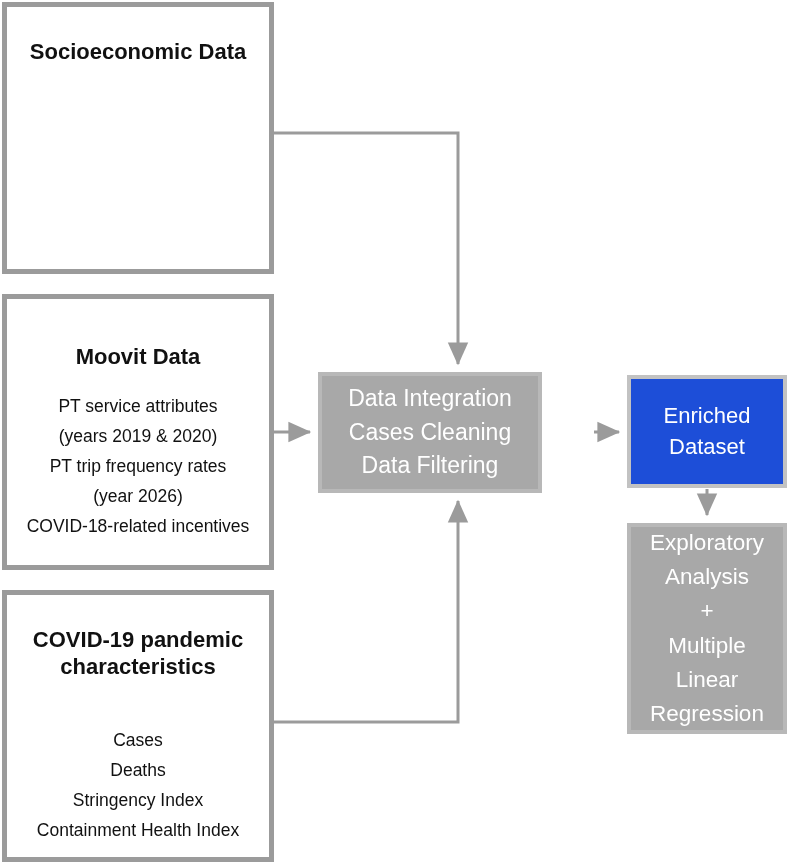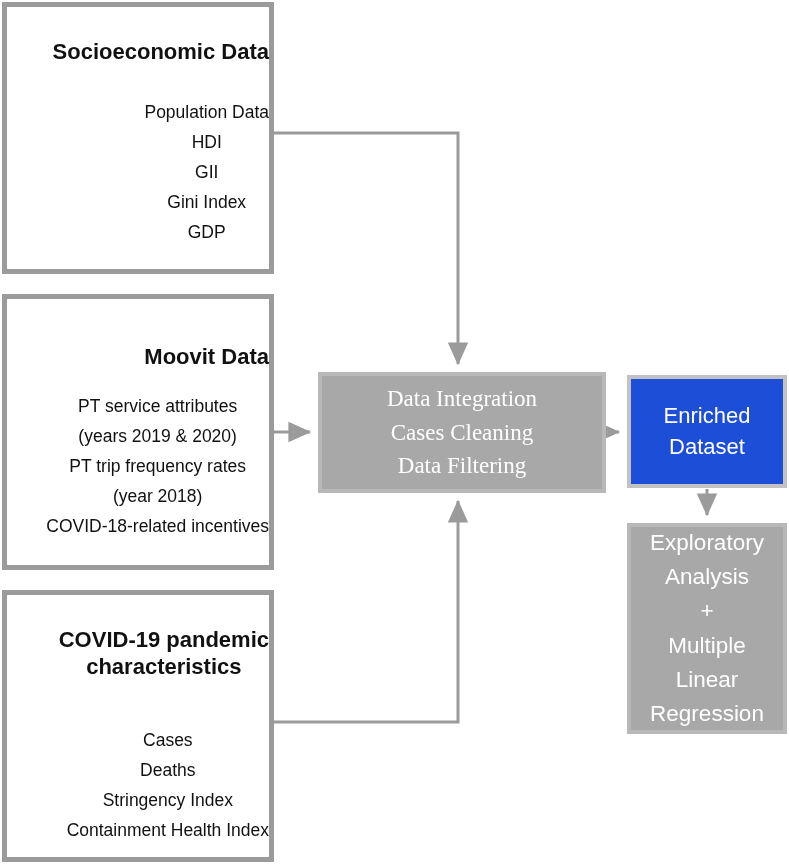--- a/index.html
+++ b/index.html
@@ -32,21 +32,20 @@
     display: flex;
     flex-direction: column;
     align-items: center;
     justify-content: flex-start;
     text-align: center;
   }
   
   .src {
     background: #ffffff;
     border: 5px solid #9b9b9b;
-    align-items: flex-end;
   }
   .src .title {
     font-weight: bold;
     font-size: 22px;
     color: #111111;
     line-height: 1.22;
   }
   .src .lines {
     font-size: 17.5px;
     color: #111111;
@@ -81,21 +80,21 @@
     font-size: 22px;
     line-height: 1.4;
     font-weight: 500;
     color: #ffffff;
   }
 
   
   #node-socio     { left: 2px;   top: 2px;   width: 272px; height: 272px; }
   #node-moovit    { left: 2px;   top: 294px; width: 272px; height: 276px; }
   #node-covid     { left: 2px;   top: 590px; width: 272px; height: 272px; gap: 16px; }
-  #node-process   { left: 318px; top: 372px; width: 288px; height: 121px; font-family: Liberation Serif, serif; }
+  #node-process   { left: 318px; top: 372px; width: 224px; height: 121px; }
   #node-enriched  { left: 627px; top: 375px; width: 160px; height: 113px; }
   #node-analysis  { left: 627px; top: 523px; width: 160px; height: 211px; }
 
   #node-socio .title    { margin-top: 32px; }
   #node-socio .lines    { margin-top: 31px; }
   #node-moovit .title   { margin-top: 45px; }
   #node-moovit .lines   { margin-top: 20px; }
   #node-covid .title    { margin-top: 32px; }
   #node-covid .lines    { margin-top: 28px; }
 
@@ -129,36 +128,29 @@
       <path d="M594,432 L619,432" fill="none" stroke="#9b9b9b" stroke-width="3" marker-end="url(#ah)"></path>
     </g>
 
     <g>
       <path d="M707,489 L707,515" fill="none" stroke="#9b9b9b" stroke-width="3" marker-end="url(#ah)"></path>
     </g>
   </svg>
 
   <div class="node src" id="node-socio">
     <div class="title">Socioeconomic Data</div>
-    <div class="lines">
-      <div>Population Data</div>
-      <div>HDI</div>
-      <div>GII</div>
-      <div>Gini Index</div>
-      <div>GDP</div>
-    </div>
   </div>
 
   <div class="node src" id="node-moovit">
     <div class="title">Moovit Data</div>
     <div class="lines">
       <div>PT service attributes</div>
       <div>(years 2019 &amp; 2020)</div>
       <div>PT trip frequency rates</div>
-      <div>(year 2018)</div>
+      <div>(year 2026)</div>
       <div>COVID-18-related incentives</div>
     </div>
   </div>
 
   <div class="node src" id="node-covid">
     <div class="title">
       <div>COVID-19 pandemic</div>
       <div>characteristics</div>
     </div>
     <div class="lines">

